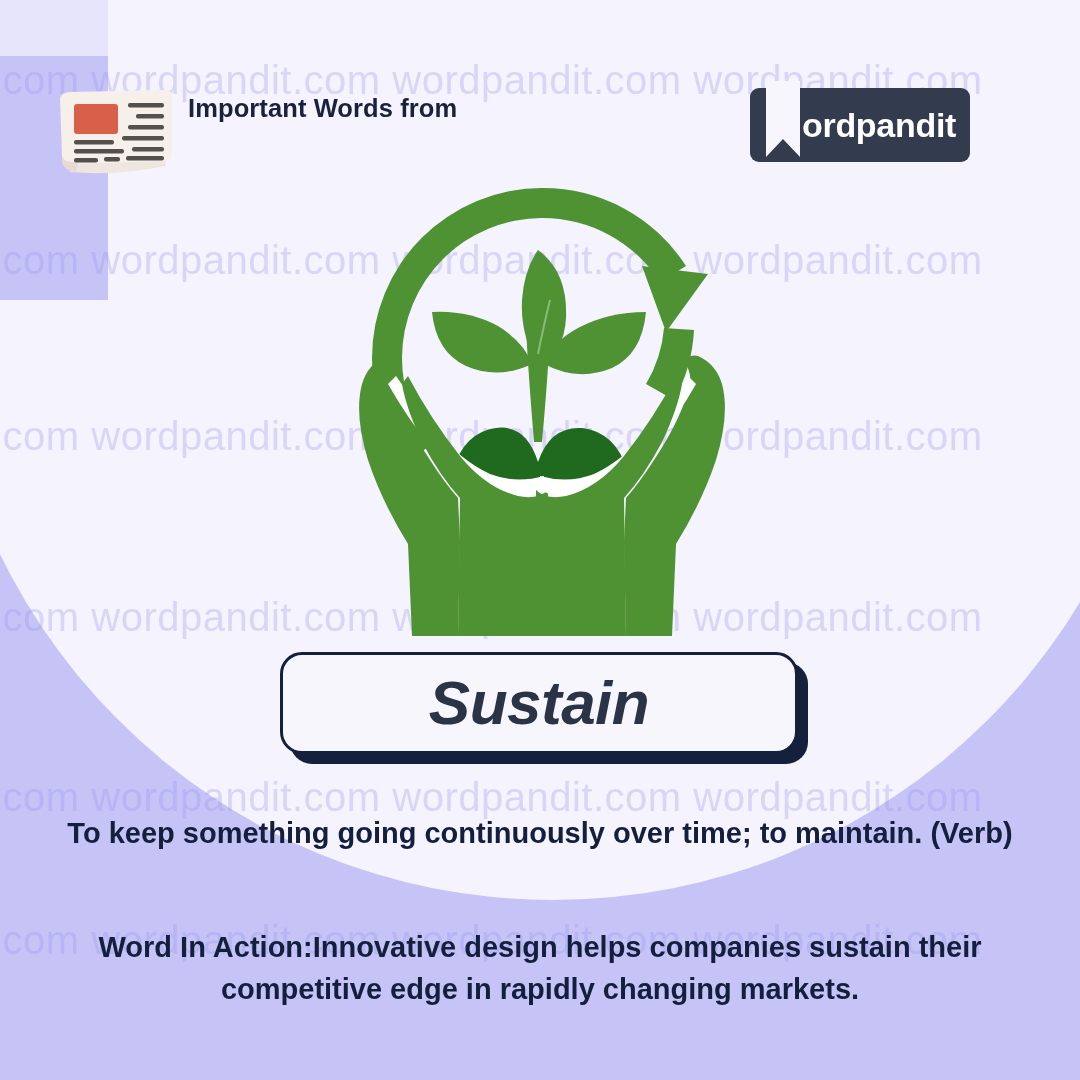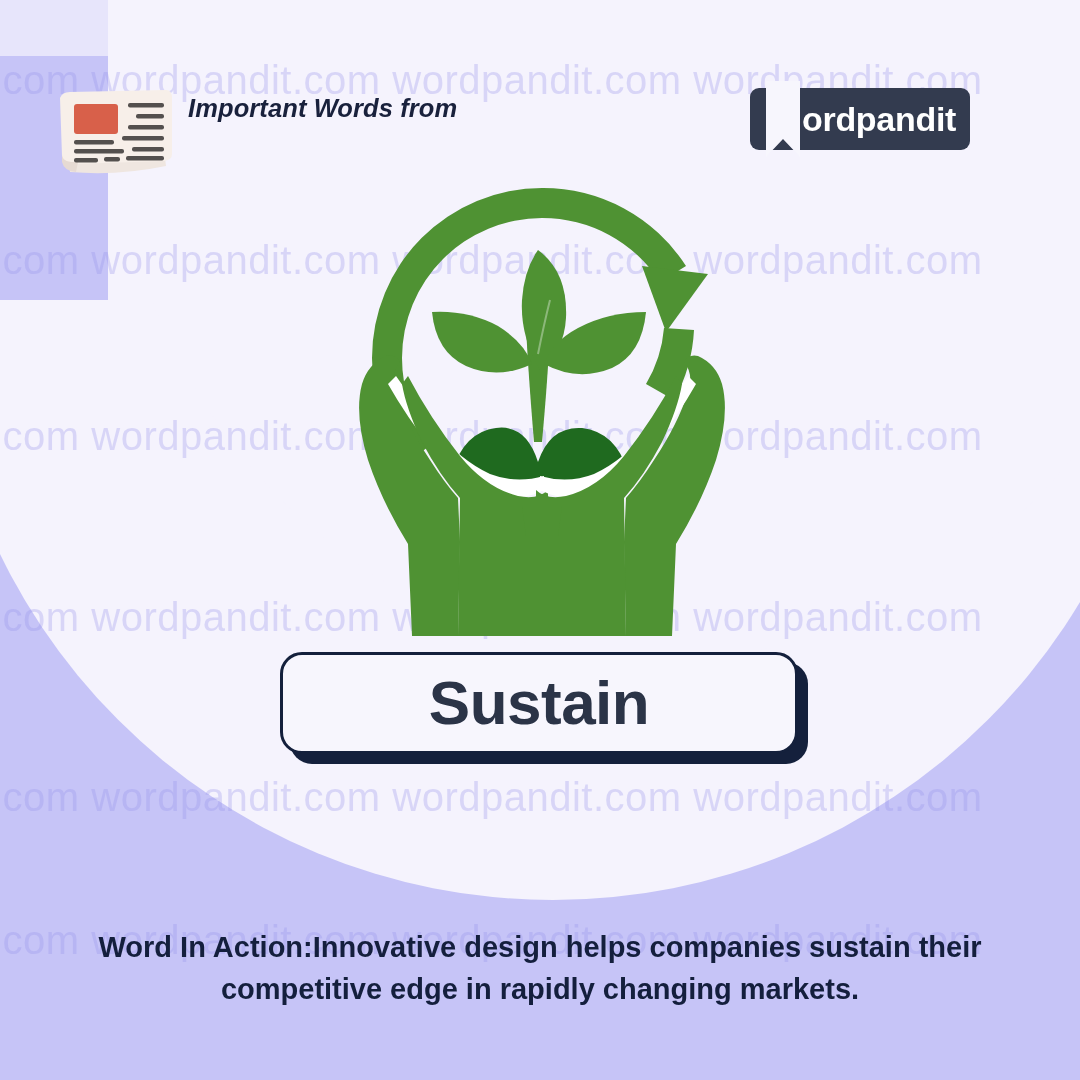--- a/index.html
+++ b/index.html
@@ -93,31 +93,30 @@
   }
   .header-title {
     position: absolute;
     left: 188px;
     top: 92px;
     font-size: 25.5px;
     font-weight: bold;
     line-height: 1.30;
     color: #19213c;
     letter-spacing: 0.1px;
-    font-style: italic;
   }
   .header-title .ln { display: block; }
 
   
   .brand {
     position: absolute;
     left: 750px;
     top: 88px;
     width: 220px;
-    height: 62px;
+    height: 74px;
     background: #333b4f;
     border-radius: 9px;
     display: flex;
     align-items: center;
   }
   .brand-bookmark {
     position: absolute;
     left: 16px;
     top: -7px;
     width: 34px;
@@ -141,20 +140,21 @@
     height: 462px;
   }
 
   
   .word-card-wrap {
     position: absolute;
     left: 280px;
     top: 652px;
     width: 528px;
     height: 112px;
+    font-style: italic;
   }
   .word-card-shadow {
     position: absolute;
     left: 10px;
     top: 10px;
     width: 518px;
     height: 102px;
     background: #14203c;
     border-radius: 22px;
   }
@@ -365,16 +365,17 @@
     </svg>
   </div>
 
   <div class="word-card-wrap">
     <div class="word-card-shadow"></div>
     <div class="word-card">
       <span class="word-card-text">Sustain</span>
     </div>
   </div>
 
+  <div class="definition">To keep something going continuously over time; to maintain. (Verb)</div>
 
   <div class="usage">Word In Action:Innovative design helps companies sustain their competitive edge in rapidly changing markets.</div>
 
 </div>
 
 </body></html>

